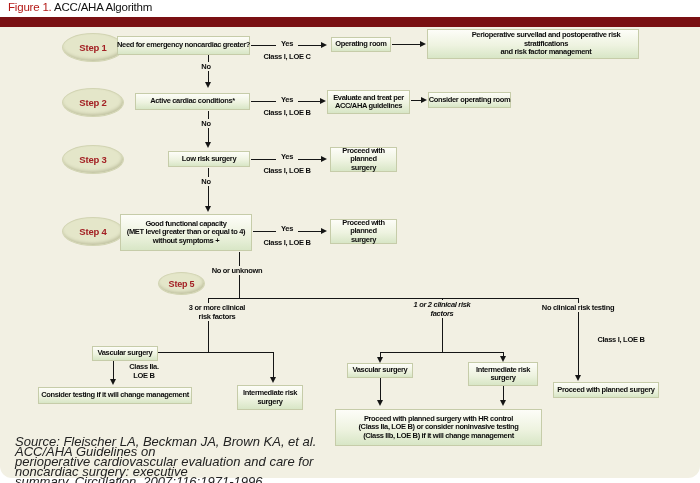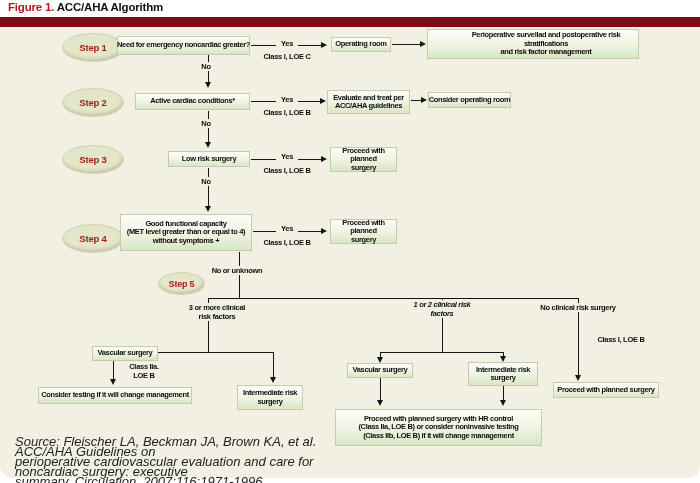--- a/index.html
+++ b/index.html
@@ -1,18 +1,18 @@
 <!DOCTYPE html>
 <html style="--bar: #7a1013; --title_red: #b51a18; --step_text: #a32024; --canvas: #f2f0e3; --box_border: #c6cca9;"><head>
 <meta charset="utf-8">
 <style>
   html,body{margin:0;padding:0;background:#ffffff;}
   #stage{position:relative;width:700px;height:483px;background:#ffffff;overflow:hidden;
          font-family:"Liberation Sans",sans-serif;}
-  .title{position:absolute;left:8px;top:1px;font-size:11.5px;font-weight:bold;color:#111;
+  .title{position:absolute;left:8px;top:1px;font-size:11.5px;font-weight:normal;color:#111;
          letter-spacing:-0.2px;white-space:nowrap;}
   .title .red{color:var(--title_red);}
   .bar{position:absolute;left:0;top:17px;width:700px;height:10px;background:var(--bar);}
   .canvas{position:absolute;left:0;top:27px;width:700px;height:451px;background:var(--canvas);
           border-radius:0 0 12px 12px;}
   .box{position:absolute;border:1px solid var(--box_border);
        background:linear-gradient(180deg,#fdfdf8 0%,#eef3e0 55%,#d8e6c6 100%);
        display:flex;align-items:center;justify-content:center;text-align:center;
        font-weight:bold;font-size:7.5px;letter-spacing:-0.35px;line-height:8.5px;
        color:#0d0d0d;white-space:pre-line;padding:1px 2px;box-sizing:border-box;}
@@ -48,21 +48,21 @@
 
   <div class="oval" style="left:62px;top:33px;width:60px;height:27px;">
       <span>Step 1</span>
     </div>
   <div class="oval" style="left:62px;top:88px;width:60px;height:27px;">
       <span>Step 2</span>
     </div>
   <div class="oval" style="left:62px;top:145px;width:60px;height:27px;">
       <span>Step 3</span>
     </div>
-  <div class="oval" style="left:62px;top:224px;width:60px;height:27px;">
+  <div class="oval" style="left:62px;top:217px;width:60px;height:27px;">
       <span>Step 4</span>
     </div>
   <div class="oval sm" style="left:158px;top:272px;width:45px;height:21px;">
       <span>Step 5</span>
     </div>
 
   <div class="box nw" style="left:117px;top:36px;width:133px;height:19px;">Need for emergency noncardiac greater?</div>
   <div class="hl" style="left:251px;top:45px;width:70px;"></div>
   <div class="ar" style="left:321px;top:42px;"></div>
   <div class="lbl bg" style="left:276px;top:39px;width:22px;">Yes</div>
@@ -144,21 +144,21 @@
   <div class="vl" style="left:380px;top:378px;height:22px;"></div>
   <div class="ad" style="left:377px;top:400px;"></div>
   <div class="vl" style="left:503px;top:386px;height:14px;"></div>
   <div class="ad" style="left:500px;top:400px;"></div>
   <div class="box" style="left:335px;top:409px;width:207px;height:37px;">Proceed with planned surgery with HR control
 (Class IIa, LOE B) or consider noninvasive testing
 (Class IIb, LOE B) if it will change management</div>
 
   <div class="vl" style="left:578px;top:298px;height:77px;"></div>
   <div class="ad" style="left:575px;top:375px;"></div>
-  <div class="lbl bg" style="left:536px;top:303px;width:84px;">No clinical risk surgery</div>
+  <div class="lbl bg" style="left:536px;top:303px;width:84px;">No clinical risk testing</div>
   <div class="lbl" style="left:593px;top:335px;width:56px;">Class I, LOE B</div>
   <div class="box nw" style="left:553px;top:382px;width:106px;height:16px;">Proceed with planned surgery</div>
 
   <div class="source">Source: Fleischer LA, Beckman JA, Brown KA, et al. ACC/AHA Guidelines on
 perioperative cardiovascular evaluation and care for noncardiac surgery: executive
 summary. Circulation. 2007;116:1971-1996.</div>
 
 </div>
 
 </body></html>

